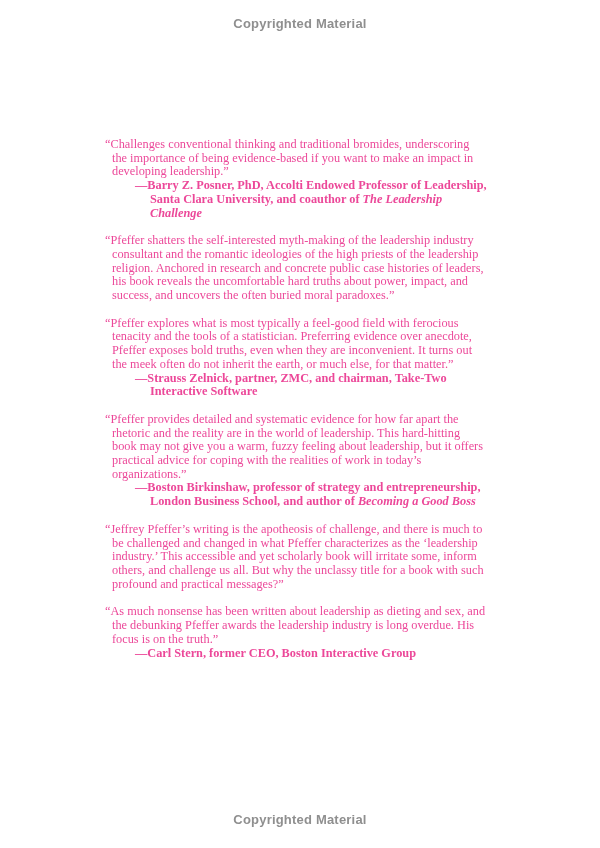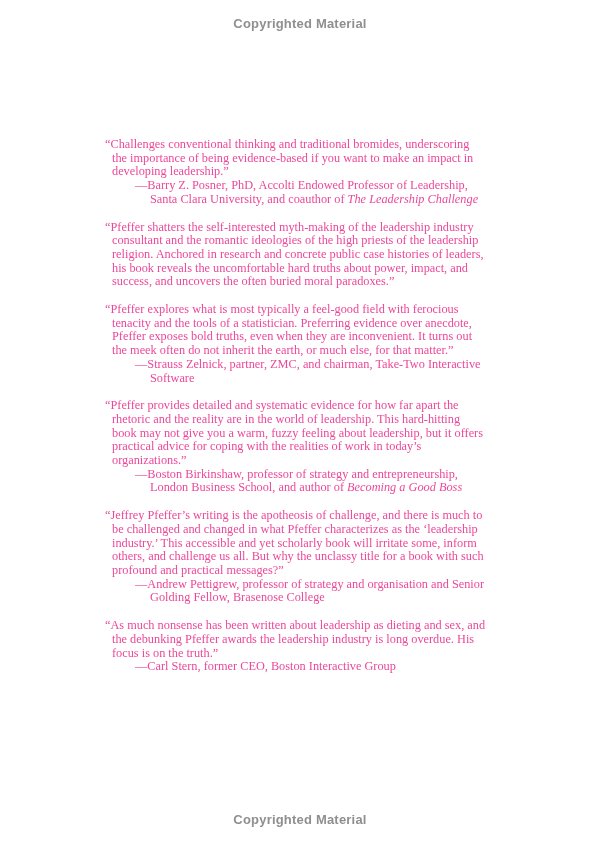--- a/index.html
+++ b/index.html
@@ -46,20 +46,21 @@
     line-height: 13.7px;
     color: #ec4899;
   }
   .quote-text {
     padding-left: 7px;
     text-indent: -7px;
   }
   .attribution {
     padding-left: 45px;
     text-indent: -15px;
+    font-weight: bold;
   }
   .italic { font-style: italic; }
 </style>
 </head>
 <body>
 
 <div class="page">
   <div class="copyright-label top">Copyrighted Material</div>
 
   <main class="endorsements">
@@ -73,21 +74,20 @@
       <blockquote class="quote-block">
         <p class="quote-text">“Pfeffer explores what is most typically a feel-good field with ferocious tenacity and the tools of a statistician. Preferring evidence over anecdote, Pfeffer exposes bold truths, even when they are inconvenient. It turns out the meek often do not inherit the earth, or much else, for that matter.”</p>
         <p class="attribution"><span>—Strauss Zelnick, partner, ZMC, and chairman, Take-Two Interactive Software</span></p>
       </blockquote>
       <blockquote class="quote-block">
         <p class="quote-text">“Pfeffer provides detailed and systematic evidence for how far apart the rhetoric and the reality are in the world of leadership. This hard-hitting book may not give you a warm, fuzzy feeling about leadership, but it offers practical advice for coping with the realities of work in today’s organizations.”</p>
         <p class="attribution"><span>—Boston Birkinshaw, professor of strategy and entrepreneurship, London Business School, and author of </span><span class="italic">Becoming a Good Boss</span></p>
       </blockquote>
       <blockquote class="quote-block">
         <p class="quote-text">“Jeffrey Pfeffer’s writing is the apotheosis of challenge, and there is much to be challenged and changed in what Pfeffer characterizes as the ‘leadership industry.’ This accessible and yet scholarly book will irritate some, inform others, and challenge us all. But why the unclassy title for a book with such profound and practical messages?”</p>
-        <p class="attribution"><span>—Andrew Pettigrew, professor of strategy and organisation and Senior Golding Fellow, Brasenose College</span></p>
       </blockquote>
       <blockquote class="quote-block">
         <p class="quote-text">“As much nonsense has been written about leadership as dieting and sex, and the debunking Pfeffer awards the leadership industry is long overdue. His focus is on the truth.”</p>
         <p class="attribution"><span>—Carl Stern, former CEO, Boston Interactive Group</span></p>
       </blockquote>
     </main>
 
   <div class="copyright-label bottom">Copyrighted Material</div>
 </div>
 

